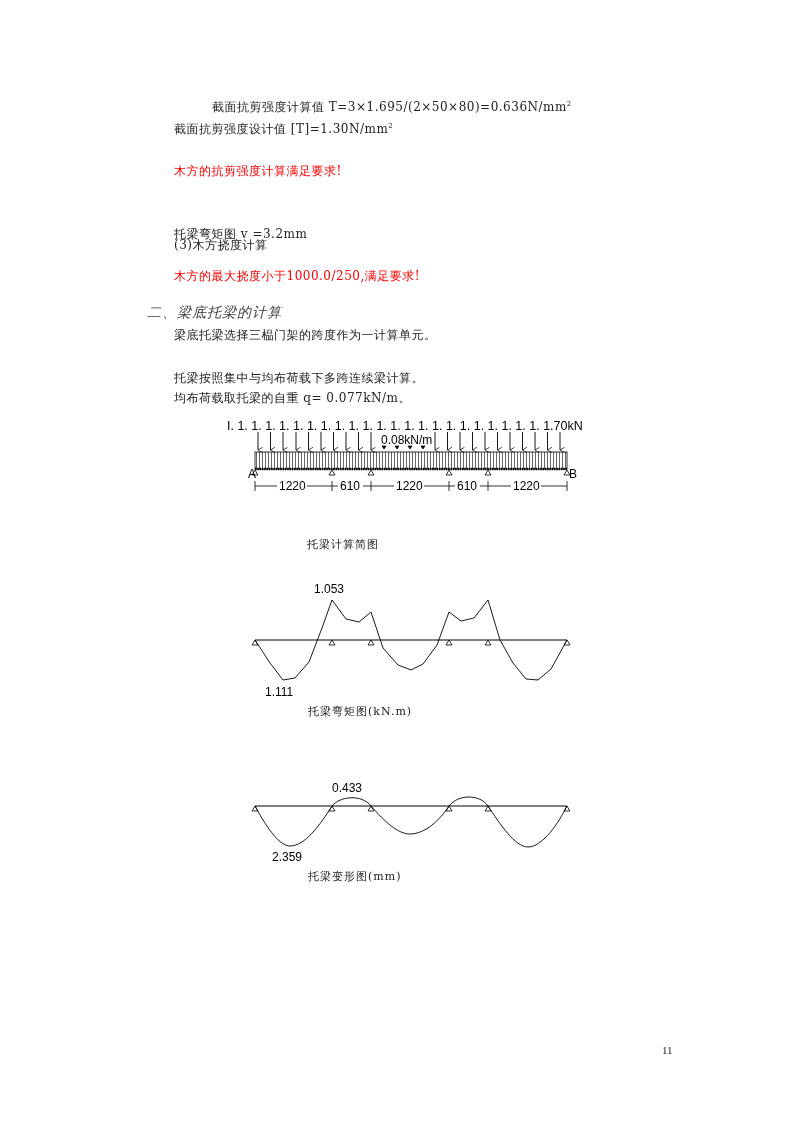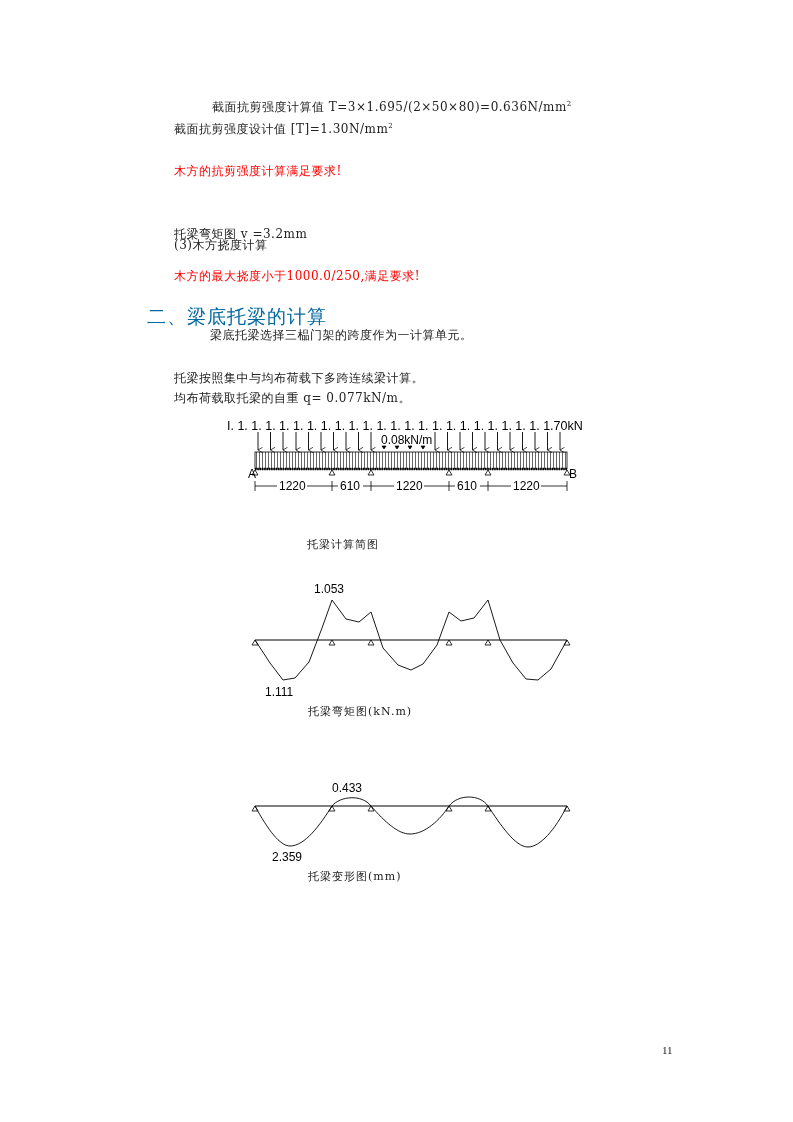--- a/index.html
+++ b/index.html
@@ -1,39 +1,39 @@
 <!DOCTYPE html>
 <html><head>
 <meta charset="utf-8">
 <style>
   html, body { margin: 0; padding: 0; background: #ffffff; }
   body { width: 793px; height: 1122px; position: relative; overflow: hidden;
          font-family: "DejaVu Serif", "Liberation Serif", serif; color: #222; }
   .line { position: absolute; font-size: 12px; white-space: nowrap; letter-spacing: 0.5px; }
   .red { color: #ff0000; }
-  .heading { position: absolute; font-size: 19px; color: #0369a1; white-space: nowrap; letter-spacing: 1px; }
+  .heading { position: absolute; font-size: 14px; color: #404040; white-space: nowrap; letter-spacing: 1px; font-style: italic; }
   .caption { position: absolute; font-size: 11px; white-space: nowrap; letter-spacing: 1px; }
   .pagenum { position: absolute; font-size: 11px; font-family: "Liberation Serif", serif; }
   svg { position: absolute; left: 0; top: 0; overflow: visible; }
   svg text { font-family: "Liberation Sans", sans-serif; }
   sup { font-size: 7px; }
 </style>
 </head>
 <body>
 
 <div class="line" style="left:180px; top:99px;margin-left:32px;"><span>截面抗剪强度计算值 T=3×1.695/(2×50×80)=0.636N/mm</span><sup>2</sup></div>
 <div class="line" style="left:174px; top:121px;"><span>截面抗剪强度设计值 [T]=1.30N/mm</span><sup>2</sup></div>
 <div class="line red" style="left:174px; top:163px;">木方的抗剪强度计算满足要求!</div>
 
 <div class="line" style="left:174px; top:205px;margin-top:32px;">(3)木方挠度计算</div>
 <div class="line" style="left:174px; top:226px;">托梁弯矩图 v =3.2mm</div>
 <div class="line red" style="left:174px; top:268px;">木方的最大挠度小于1000.0/250,满足要求!</div>
 
 <div class="heading" style="left:147px; top:304px;">二、梁底托梁的计算</div>
-<div class="line" style="left:174px; top:327px;margin-left:36px;">梁底托梁选择三榀门架的跨度作为一计算单元。</div>
+<div class="line" style="left:174px; top:327px;">梁底托梁选择三榀门架的跨度作为一计算单元。</div>
 <div class="line" style="left:174px; top:370px;">托梁按照集中与均布荷载下多跨连续梁计算。</div>
 <div class="line" style="left:174px; top:390px;">均布荷载取托梁的自重 q= 0.077kN/m。</div>
 
 <svg width="793" height="1122" viewBox="0 0 793 1122">
   <defs>
     <marker id="arrowhead" markerWidth="6" markerHeight="6" refX="3" refY="5" orient="auto">
       <path d="M0,0 L3,5 L6,0" fill="none" stroke="#000" stroke-width="0.8"></path>
     </marker>
     <pattern id="hatch" width="3" height="18" patternUnits="userSpaceOnUse">
       <line x1="1.5" y1="0" x2="1.5" y2="18" stroke="#000" stroke-width="0.6"></line>

